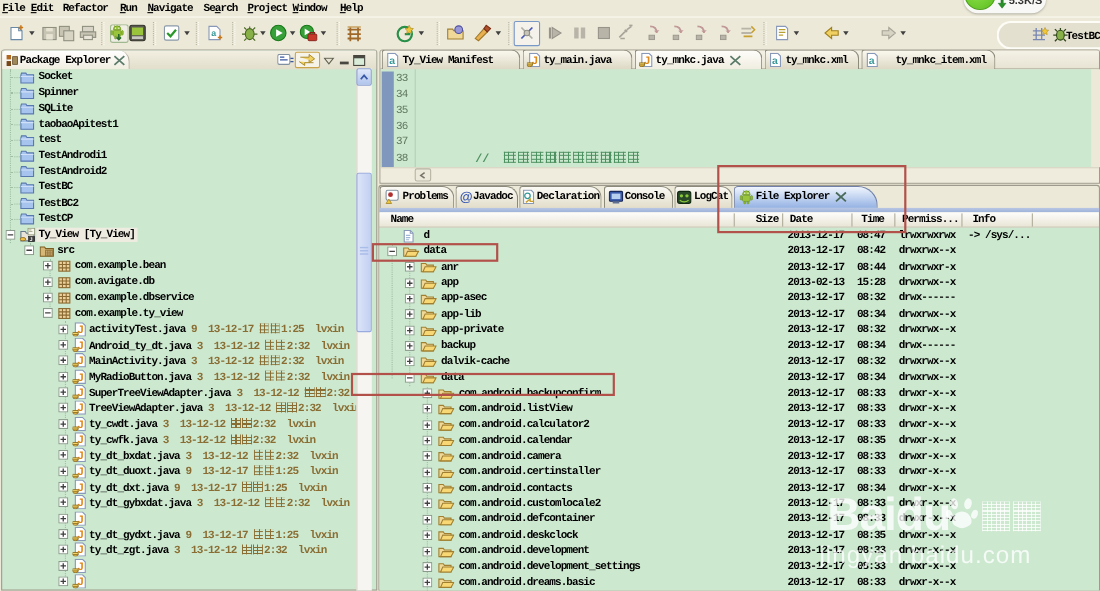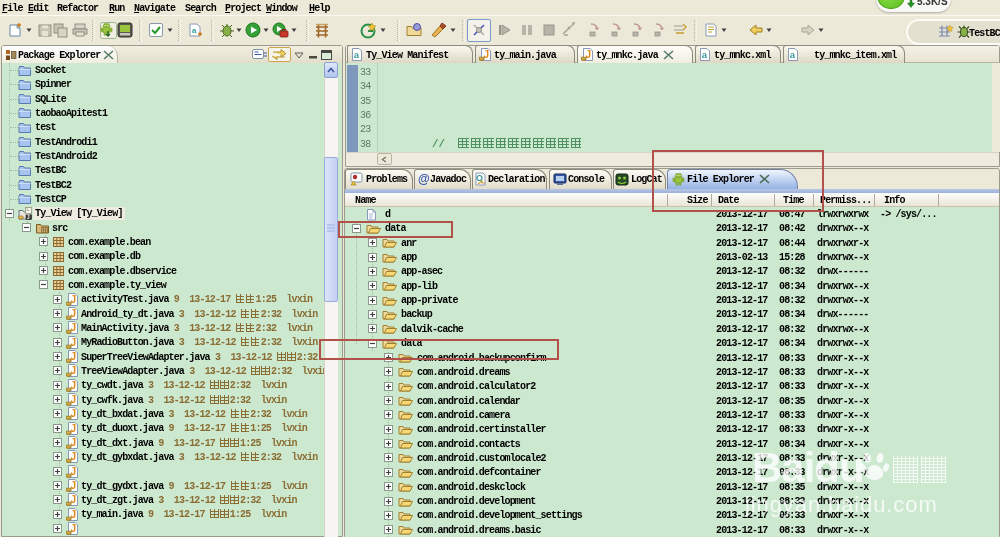--- a/index.html
+++ b/index.html
@@ -347,21 +347,21 @@
         </svg>
 <span class="t" style="left:68px;top:237.0px">com.example.bean</span>
 <svg style="position:absolute;left:39px;top:251.79px;z-index:6" width="9" height="9" viewBox="0 0 9 9">
           <rect x="0.5" y="0.5" width="8" height="8" fill="#fff" stroke="#8a9a8a" stroke-width="1"></rect>
           <path d="M2 4.5 h5 M4.5 2 v5" stroke="#404040" stroke-width="1.2"></path>
         </svg>
 <svg style="position:absolute;left:52px;top:250.79px;z-index:5" width="14" height="12" viewBox="0 0 14 12">
           <rect x="1.5" y="1.5" width="10" height="9" fill="#ecd09c" stroke="#8a6a30" stroke-width="1"></rect>
           <path d="M1.5 4.5 h10 M1.5 7.5 h10 M4.8 1.5 v9 M8.2 1.5 v9" stroke="#8a6a30" stroke-width="1"></path>
         </svg>
-<span class="t" style="left:68px;top:251.3px">com.example.db</span>
+<span class="t" style="left:68px;top:251.3px">com.avigate.db</span>
 <svg style="position:absolute;left:39px;top:266.12px;z-index:6" width="9" height="9" viewBox="0 0 9 9">
           <rect x="0.5" y="0.5" width="8" height="8" fill="#fff" stroke="#8a9a8a" stroke-width="1"></rect>
           <path d="M2 4.5 h5 M4.5 2 v5" stroke="#404040" stroke-width="1.2"></path>
         </svg>
 <svg style="position:absolute;left:52px;top:265.12px;z-index:5" width="14" height="12" viewBox="0 0 14 12">
           <rect x="1.5" y="1.5" width="10" height="9" fill="#ecd09c" stroke="#8a6a30" stroke-width="1"></rect>
           <path d="M1.5 4.5 h10 M1.5 7.5 h10 M4.8 1.5 v9 M8.2 1.5 v9" stroke="#8a6a30" stroke-width="1"></path>
         </svg>
 <span class="t" style="left:68px;top:265.6px">com.example.dbservice</span>
 <svg style="position:absolute;left:39px;top:280.45px;z-index:6" width="9" height="9" viewBox="0 0 9 9">
@@ -543,21 +543,20 @@
 <svg style="position:absolute;left:53px;top:509.73px;z-index:6" width="9" height="9" viewBox="0 0 9 9">
           <rect x="0.5" y="0.5" width="8" height="8" fill="#fff" stroke="#8a9a8a" stroke-width="1"></rect>
           <path d="M2 4.5 h5 M4.5 2 v5" stroke="#404040" stroke-width="1.2"></path>
         </svg>
 <svg style="position:absolute;left:66px;top:507.73px;z-index:5" width="13" height="13" viewBox="0 0 13 13">
           <path d="M2.5 0.5 L9 0.5 L11.5 3 L11.5 12.5 L2.5 12.5 Z" fill="#fff" stroke="#8898b8" stroke-width="1"></path>
           <text x="4.5" y="10" font-family="Liberation Sans" font-size="10" font-weight="bold" fill="#e08818">J</text>
           <ellipse cx="2.5" cy="11" rx="2.5" ry="1.6" fill="#f0c048" stroke="#907020" stroke-width="0.8"></ellipse>
           <rect x="0" y="9.2" width="5" height="1.8" fill="#f8d868" stroke="#907020" stroke-width="0.8"></rect>
         </svg>
-<span class="t" style="left:81px;top:509.2px">ty_main.java<span class="dec"> 9  13-12-17 <span class="cjk"></span><span class="cjk"></span>1:25  lvxin</span></span>
 <svg style="position:absolute;left:53px;top:524.06px;z-index:6" width="9" height="9" viewBox="0 0 9 9">
           <rect x="0.5" y="0.5" width="8" height="8" fill="#fff" stroke="#8a9a8a" stroke-width="1"></rect>
           <path d="M2 4.5 h5 M4.5 2 v5" stroke="#404040" stroke-width="1.2"></path>
         </svg>
 <svg style="position:absolute;left:66px;top:522.06px;z-index:5" width="13" height="13" viewBox="0 0 13 13">
           <path d="M2.5 0.5 L9 0.5 L11.5 3 L11.5 12.5 L2.5 12.5 Z" fill="#fff" stroke="#8898b8" stroke-width="1"></path>
           <text x="4.5" y="10" font-family="Liberation Sans" font-size="10" font-weight="bold" fill="#e08818">J</text>
           <ellipse cx="2.5" cy="11" rx="2.5" ry="1.6" fill="#f0c048" stroke="#907020" stroke-width="0.8"></ellipse>
           <rect x="0" y="9.2" width="5" height="1.8" fill="#f8d868" stroke="#907020" stroke-width="0.8"></rect>
         </svg>
@@ -612,21 +611,21 @@
     </svg>
 <span class="tabtxt" style="left:814px;top:50px">ty_mnkc_item.xml</span>
 <div style="position:absolute;left:346px;top:63px;width:653px;height:89px;background:#cce8cf"></div>
 <div style="position:absolute;left:347px;top:65px;width:11px;height:87px;background:#8097bd"></div>
 <div style="position:absolute;left:377px;top:63px;width:1px;height:89px;background:#b4d2b8"></div>
 <div style="position:absolute;left:992px;top:63px;width:8px;height:89px;background:#ece9d8"></div>
 <span class="n" style="left:360px;top:66.8px;color:#617861">33</span>
 <span class="n" style="left:360px;top:81.2px;color:#617861">34</span>
 <span class="n" style="left:360px;top:95.6px;color:#617861">35</span>
 <span class="n" style="left:360px;top:110.0px;color:#617861">36</span>
-<span class="n" style="left:360px;top:124.4px;color:#617861">23</span>
+<span class="n" style="left:360px;top:124.4px;color:#617861">37</span>
 <span class="n" style="left:360px;top:138.8px;color:#617861">38</span>
 <span class="code" style="left:432px;top:137.8px;color:#4e9160">//  <span style="letter-spacing:0"><span class="ck2"></span><span class="ck2"></span><span class="ck2"></span><span class="ck2"></span><span class="ck2"></span><span class="ck2"></span><span class="ck2"></span><span class="ck2"></span><span class="ck2"></span><span class="ck2"></span></span></span>
 <div style="position:absolute;left:346px;top:152px;width:653px;height:14px;background:#f0ecdd;border-top:1px solid #d8d4c4"></div>
 <div style="position:absolute;left:377px;top:153px;width:15px;height:12px;background:#ece8da;border:1px solid #b8b4a4;border-radius:2px"></div>
 <svg style="position:absolute;left:381px;top:156px;z-index:5" width="6" height="7" viewBox="0 0 6 7">
       <path d="M5 1 L1.5 3.5 L5 6" fill="none" stroke="#787468" stroke-width="1.4"></path>
     </svg>
 <div style="position:absolute;left:344px;top:168px;width:656px;height:369px;border:1px solid #9d9b8d;border-radius:3px 3px 0 0;background:#ece9d8"></div>
 <div class="btab" style="left:345px;width:68px"></div>
 <svg style="position:absolute;left:350px;top:172px;z-index:6" width="14" height="14" viewBox="0 0 14 14">
@@ -829,21 +828,21 @@
 <span class="t" style="left:779px;top:352.5px">08:33</span>
 <span class="t" style="left:817px;top:352.5px">drwxr-x--x</span>
 <svg style="position:absolute;left:384px;top:367.35px;z-index:6" width="9" height="9" viewBox="0 0 9 9">
       <rect x="0.5" y="0.5" width="8" height="8" fill="#fff" stroke="#8a9a8a" stroke-width="1"></rect>
       <path d="M2 4.5 h5 M4.5 2 v5" stroke="#404040" stroke-width="1.2"></path>
     </svg>
 <svg style="position:absolute;left:398px;top:366.35px;z-index:5" width="15" height="12" viewBox="0 0 15 12">
       <path d="M1 2.5 L5 2.5 L6 4 L12 4 L12 10 L1 10 Z" fill="#f0d898" stroke="#a08030" stroke-width="1"></path>
       <path d="M2.5 10 L4.5 5.5 L14.5 5.5 L12 10 Z" fill="#f8d874" stroke="#a08030" stroke-width="1"></path>
     </svg>
-<span class="t" style="left:417px;top:366.9px">com.android.dreams</span>
+<span class="t" style="left:417px;top:366.9px">com.android.listView</span>
 <span class="t" style="left:716px;top:366.9px">2013-12-17</span>
 <span class="t" style="left:779px;top:366.9px">08:33</span>
 <span class="t" style="left:817px;top:366.9px">drwxr-x--x</span>
 <svg style="position:absolute;left:384px;top:381.7px;z-index:6" width="9" height="9" viewBox="0 0 9 9">
       <rect x="0.5" y="0.5" width="8" height="8" fill="#fff" stroke="#8a9a8a" stroke-width="1"></rect>
       <path d="M2 4.5 h5 M4.5 2 v5" stroke="#404040" stroke-width="1.2"></path>
     </svg>
 <svg style="position:absolute;left:398px;top:380.7px;z-index:5" width="15" height="12" viewBox="0 0 15 12">
       <path d="M1 2.5 L5 2.5 L6 4 L12 4 L12 10 L1 10 Z" fill="#f0d898" stroke="#a08030" stroke-width="1"></path>
       <path d="M2.5 10 L4.5 5.5 L14.5 5.5 L12 10 Z" fill="#f8d874" stroke="#a08030" stroke-width="1"></path>

